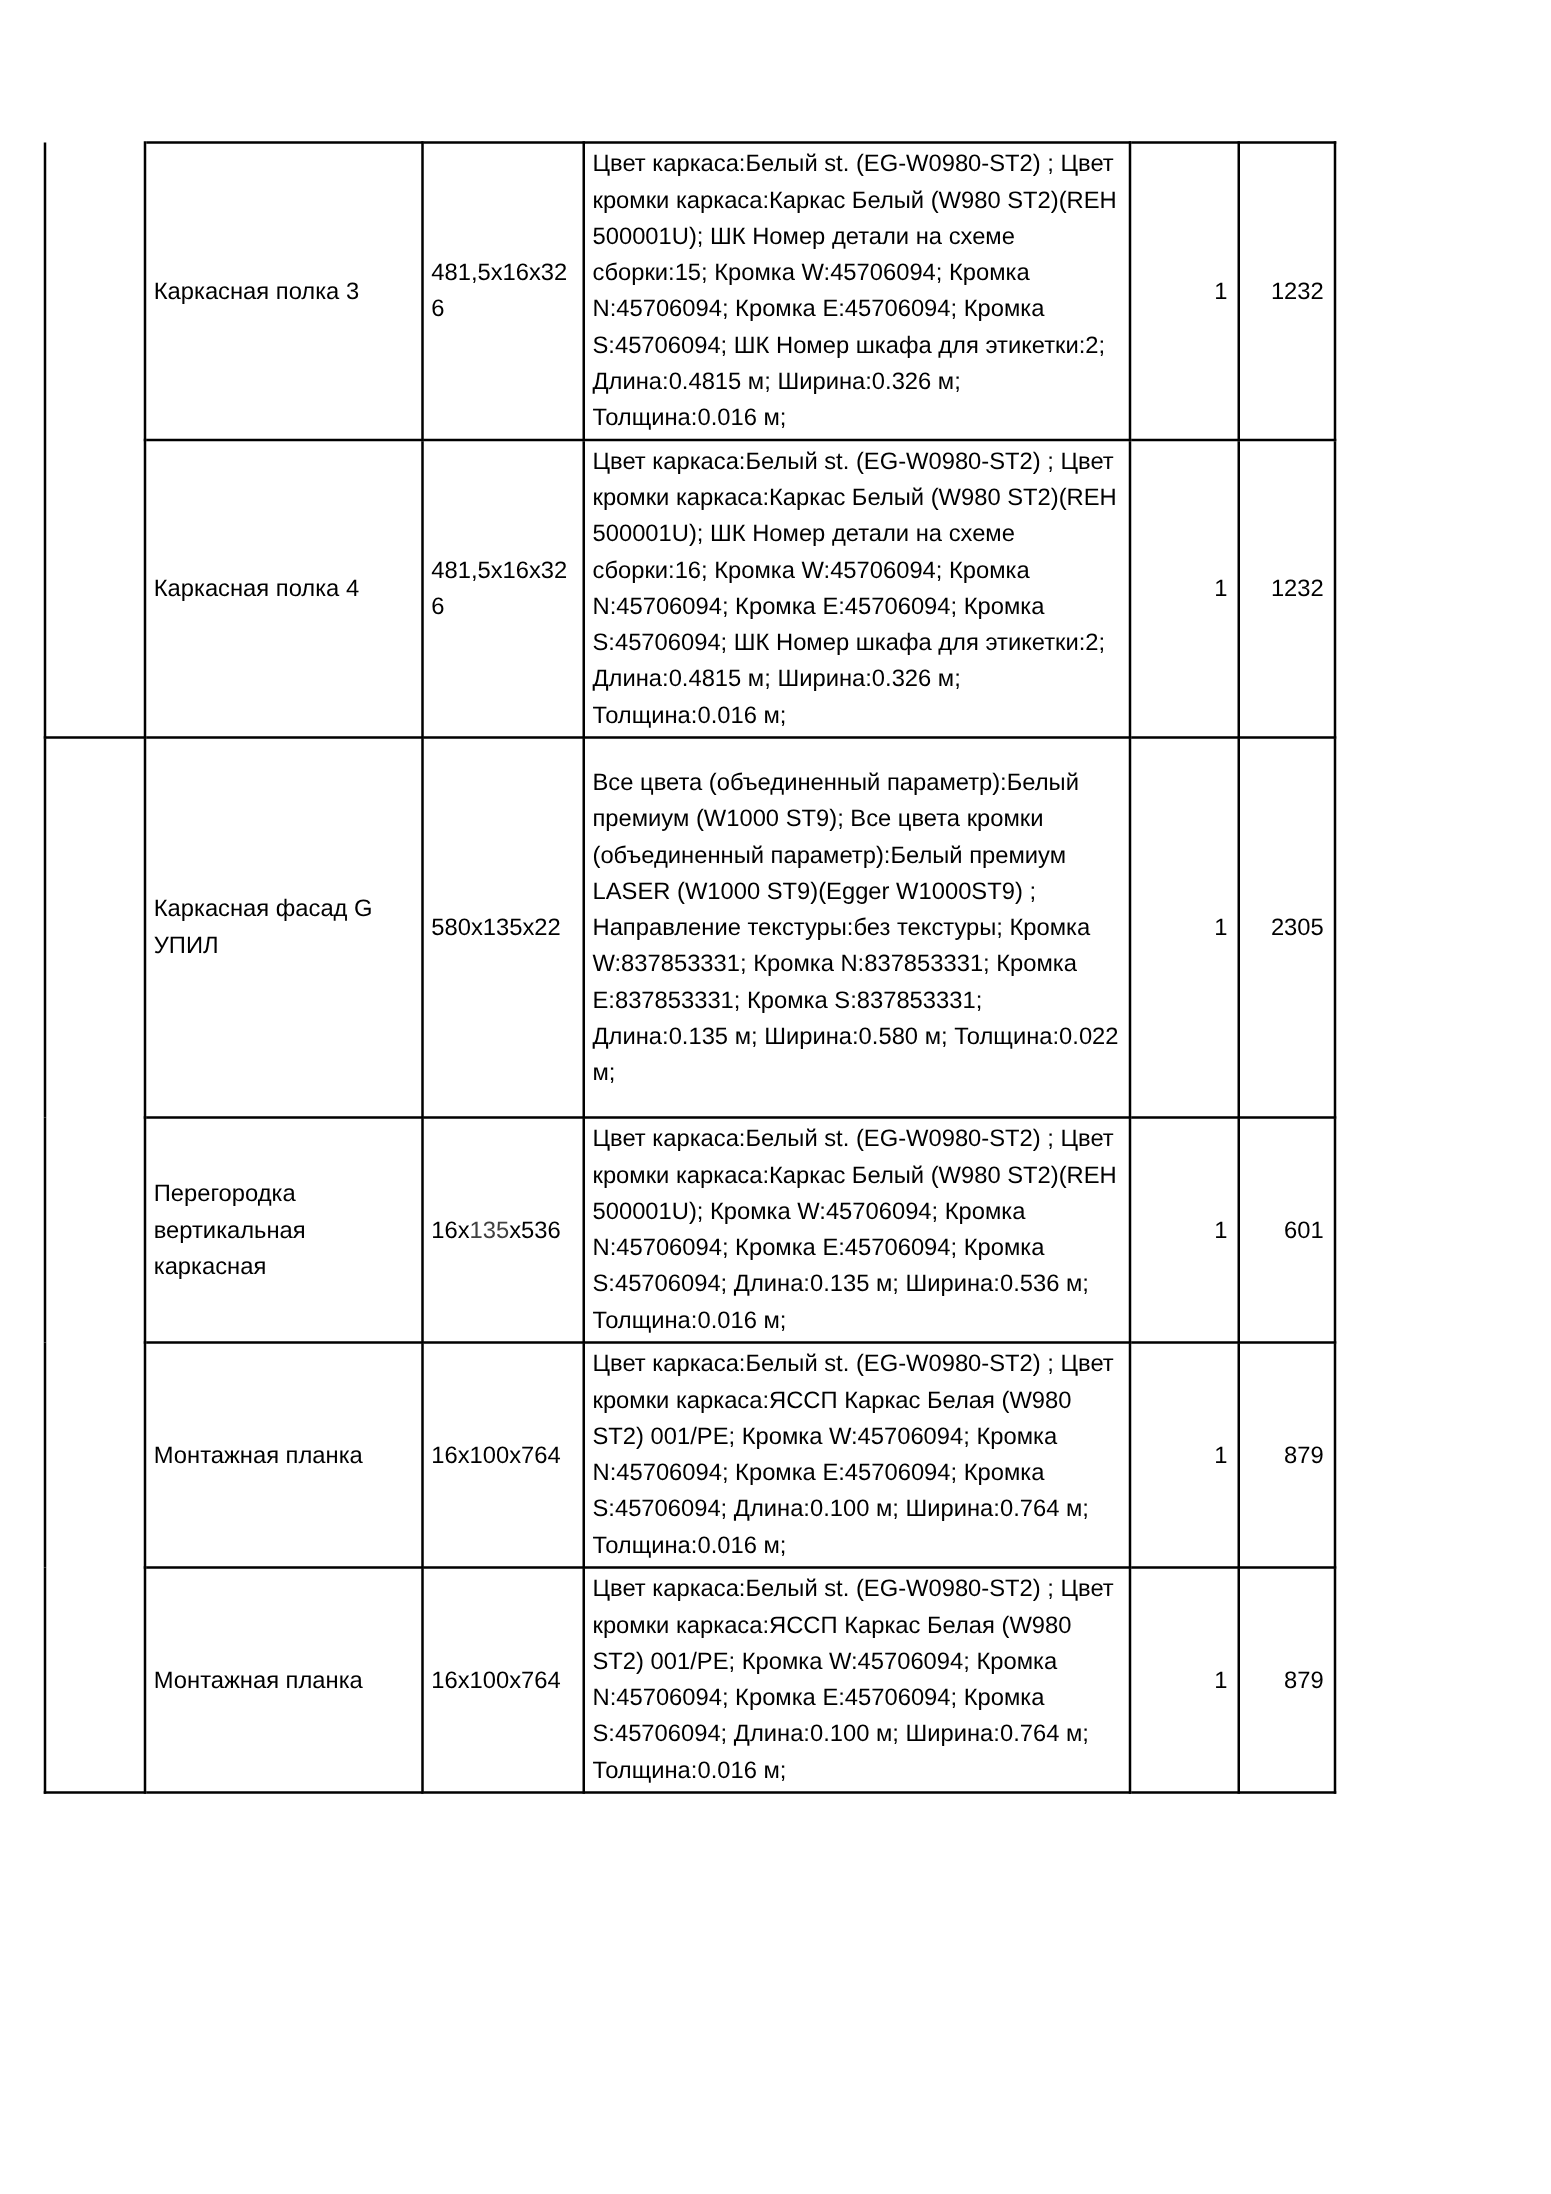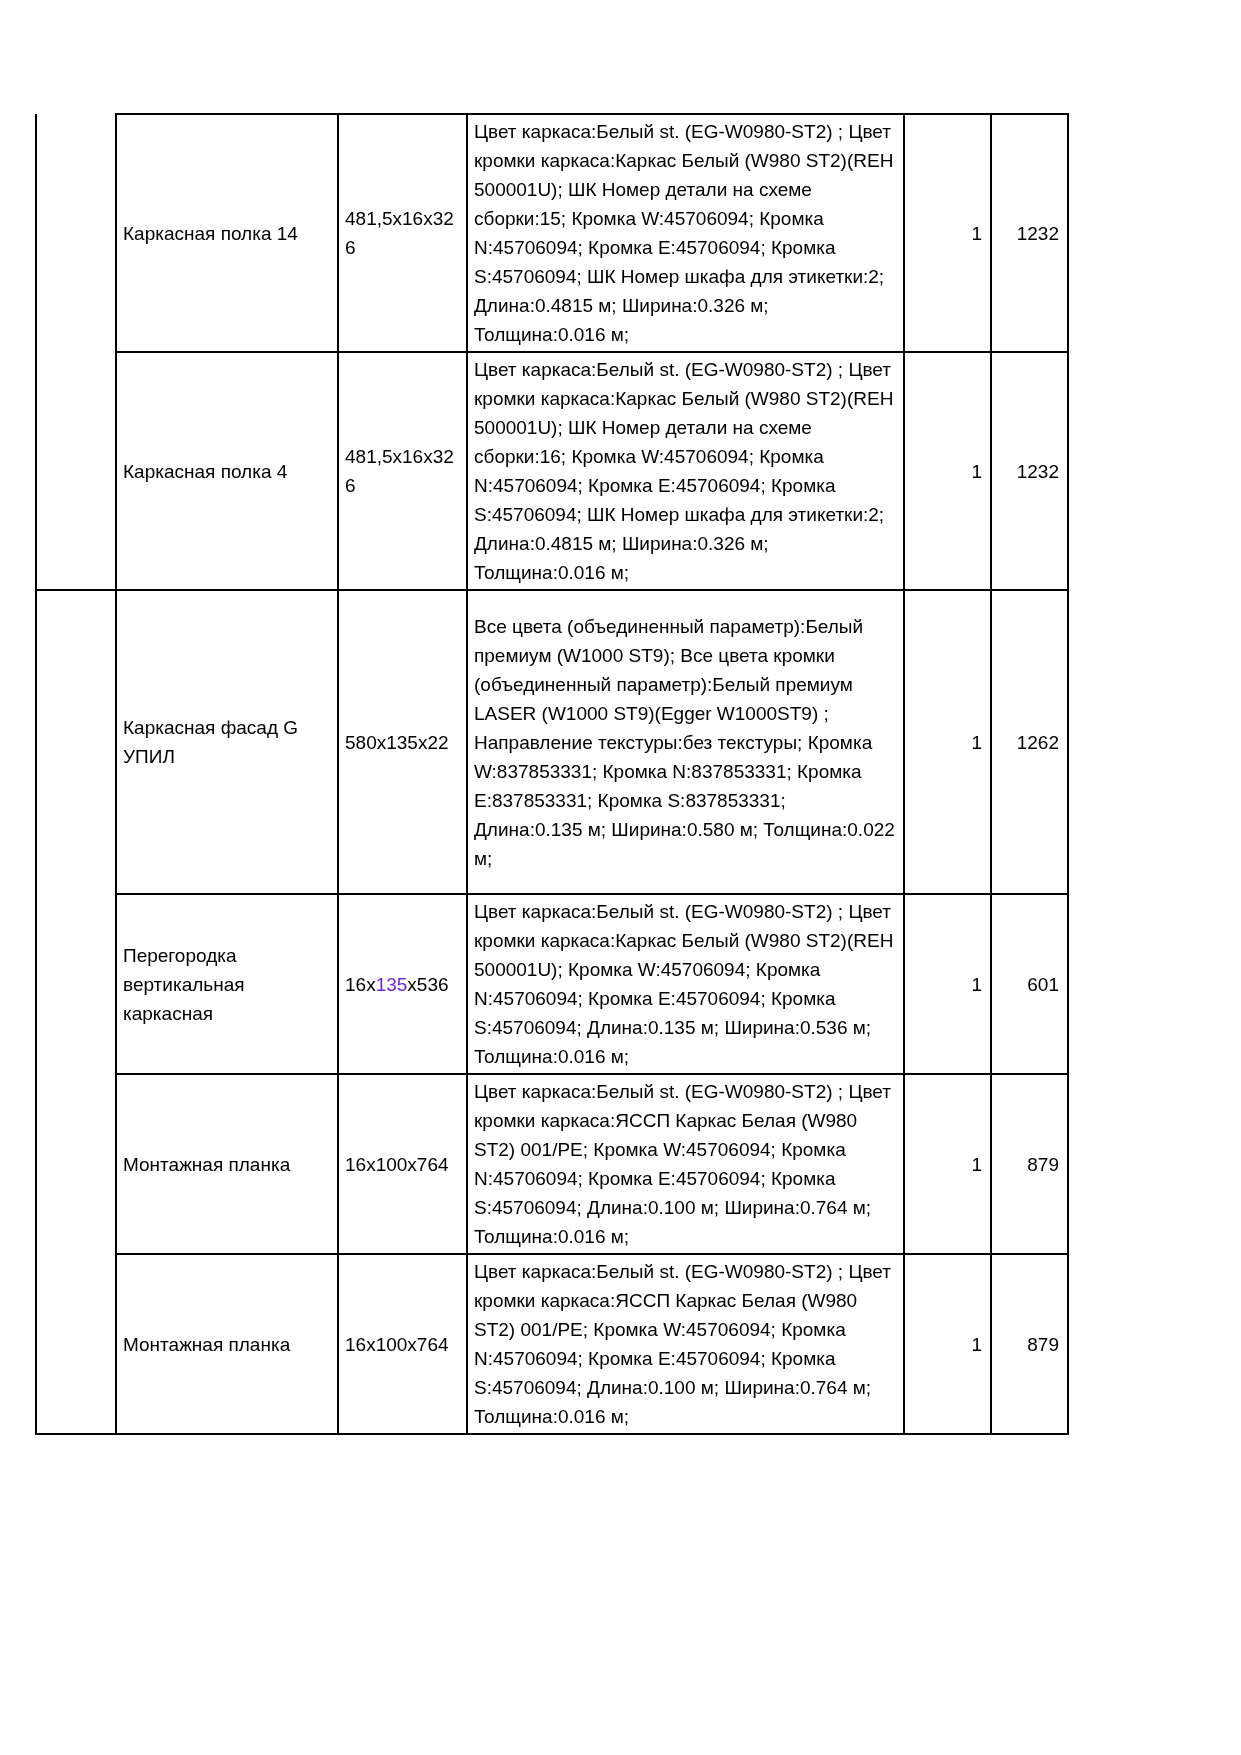--- a/index.html
+++ b/index.html
@@ -67,47 +67,47 @@
         <col class="c-name">
         <col class="c-dims">
         <col class="c-desc">
         <col class="c-qty">
         <col class="c-price">
     </colgroup>
 
     <tbody>
         <tr class="r1">
       <td class="group-cell" rowspan="2"></td>
-      <td><span>Каркасная полка 14</span></td>
+      <td><span>Каркасная полка 3</span></td>
       <td><span>481,5x16x326</span><span class="hl" style="color: rgb(255, 0, 0);"></span><span></span></td>
       <td><span>Цвет каркаса:Белый st. (EG-W0980-ST2) ; Цвет кромки каркаса:Каркас Белый (W980 ST2)(REH 500001U); ШК Номер детали на схеме сборки:15; Кромка W:45706094; Кромка N:45706094; Кромка E:45706094; Кромка S:45706094; ШК Номер шкафа для этикетки:2; Длина:0.4815 м; Ширина:0.326 м; Толщина:0.016 м;</span></td>
       <td class="qty-cell"><span>1</span></td>
       <td class="price-cell"><span>1232</span></td>
     </tr>
 
     <tr class="r2">
       <td><span>Каркасная полка 4</span></td>
       <td><span>481,5x16x326</span><span class="hl" style="color: rgb(255, 0, 0);"></span><span></span></td>
       <td><span>Цвет каркаса:Белый st. (EG-W0980-ST2) ; Цвет кромки каркаса:Каркас Белый (W980 ST2)(REH 500001U); ШК Номер детали на схеме сборки:16; Кромка W:45706094; Кромка N:45706094; Кромка E:45706094; Кромка S:45706094; ШК Номер шкафа для этикетки:2; Длина:0.4815 м; Ширина:0.326 м; Толщина:0.016 м;</span></td>
       <td class="qty-cell"><span>1</span></td>
       <td class="price-cell"><span>1232</span></td>
     </tr>
 
     <tr class="r3">
       <td class="group-cell last" rowspan="4"></td>
       <td><span>Каркасная фасад G УПИЛ</span></td>
       <td><span>580x135x22</span><span class="hl" style="color: rgb(255, 0, 0);"></span><span></span></td>
       <td><span>Все цвета (объединенный параметр):Белый премиум (W1000 ST9); Все цвета кромки (объединенный параметр):Белый премиум LASER (W1000 ST9)(Egger W1000ST9) ; Направление текстуры:без текстуры; Кромка W:837853331; Кромка N:837853331; Кромка E:837853331; Кромка S:837853331; Длина:0.135 м; Ширина:0.580 м; Толщина:0.022 м;</span></td>
       <td class="qty-cell"><span>1</span></td>
-      <td class="price-cell"><span>1262</span></td>
+      <td class="price-cell"><span>2305</span></td>
     </tr>
 
     <tr class="r4">
       <td><span>Перегородка вертикальная каркасная</span></td>
-      <td><span>16x</span><span class="hl" style="color: #6d28d9;">135</span><span>x536</span></td>
+      <td><span>16x</span><span class="hl" style="color: #404040;">135</span><span>x536</span></td>
       <td><span>Цвет каркаса:Белый st. (EG-W0980-ST2) ; Цвет кромки каркаса:Каркас Белый (W980 ST2)(REH 500001U); Кромка W:45706094; Кромка N:45706094; Кромка E:45706094; Кромка S:45706094; Длина:0.135 м; Ширина:0.536 м; Толщина:0.016 м;</span></td>
       <td class="qty-cell"><span>1</span></td>
       <td class="price-cell"><span>601</span></td>
     </tr>
 
     <tr class="r5">
       <td><span>Монтажная планка</span></td>
       <td><span>16x100x764</span><span class="hl" style="color: rgb(255, 0, 0);"></span><span></span></td>
       <td><span>Цвет каркаса:Белый st. (EG-W0980-ST2) ; Цвет кромки каркаса:ЯССП Каркас Белая (W980 ST2) 001/PE; Кромка W:45706094; Кромка N:45706094; Кромка E:45706094; Кромка S:45706094; Длина:0.100 м; Ширина:0.764 м; Толщина:0.016 м;</span></td>
       <td class="qty-cell"><span>1</span></td>

